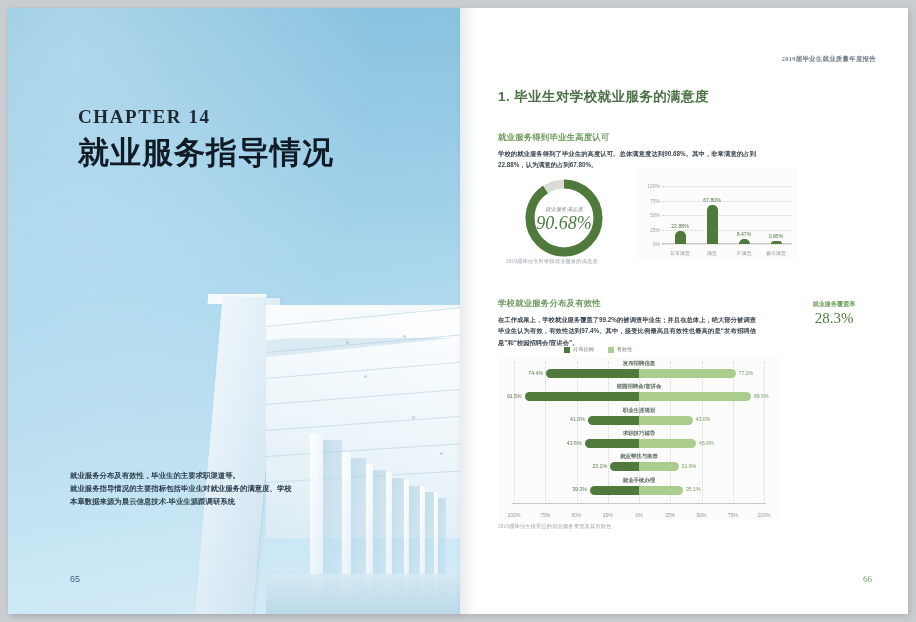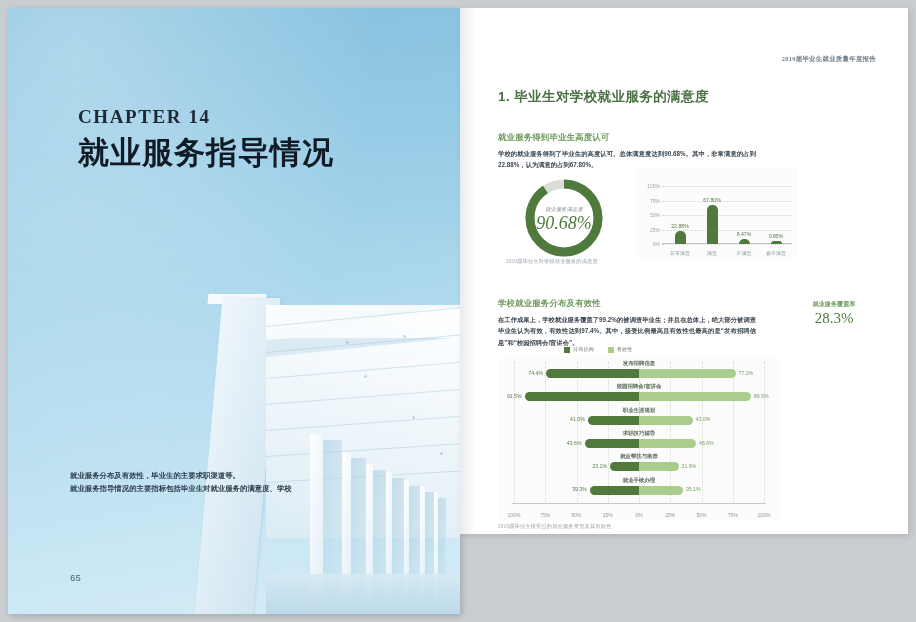--- a/index.html
+++ b/index.html
@@ -113,27 +113,27 @@
   }
   .left-note {
     position: absolute; left: 62px; top: 461px;
     width: 240px; z-index: 5;
     font-size: 7.4px; line-height: 13.2px; color: #2c3d4c;
     font-weight: bold;
   }
   .page-num-left {
     position: absolute; left: 62px; top: 566px;
     font-size: 9px; color: #3f5f7a; z-index: 5;
-    font-family: Liberation Mono, monospace;
+    font-family: Liberation Sans, sans-serif;
   }
 
   
   .page-right {
     position: absolute; left: 460px; top: 8px;
-    width: 448px; height: 526px;
+    width: 448px; height: 606px;
     background: #ffffff;
     box-shadow: 2px 2px 6px rgba(0,0,0,0.12);
     overflow: hidden;
   }
   .gutter {
     position: absolute; left: 0; top: 0; width: 16px; height: 100%;
     background: linear-gradient(90deg, rgba(120,130,140,0.16), rgba(255,255,255,0));
   }
   .run-head {
     position: absolute; right: 32px; top: 47px;
@@ -294,20 +294,21 @@
       </div>
 
     <div class="chapter-block">
       <div class="chapter-kicker">CHAPTER 14</div>
       <div class="chapter-title">就业服务指导情况</div>
     </div>
 
     <div class="left-note">
       <div>就业服务分布及有效性，毕业生的主要求职渠道等。</div>
       <div>就业服务指导情况的主要指标包括毕业生对就业服务的满意度、学校</div>
+      <div>本章数据来源为晨云信息技术-毕业生源跟调研系统</div>
     </div>
 
     <div class="page-num-left">65</div>
   </div>
 
   <div class="page-right">
     <div class="gutter"></div>
 
     <div class="run-head">2019届毕业生就业质量年度报告</div>
 

